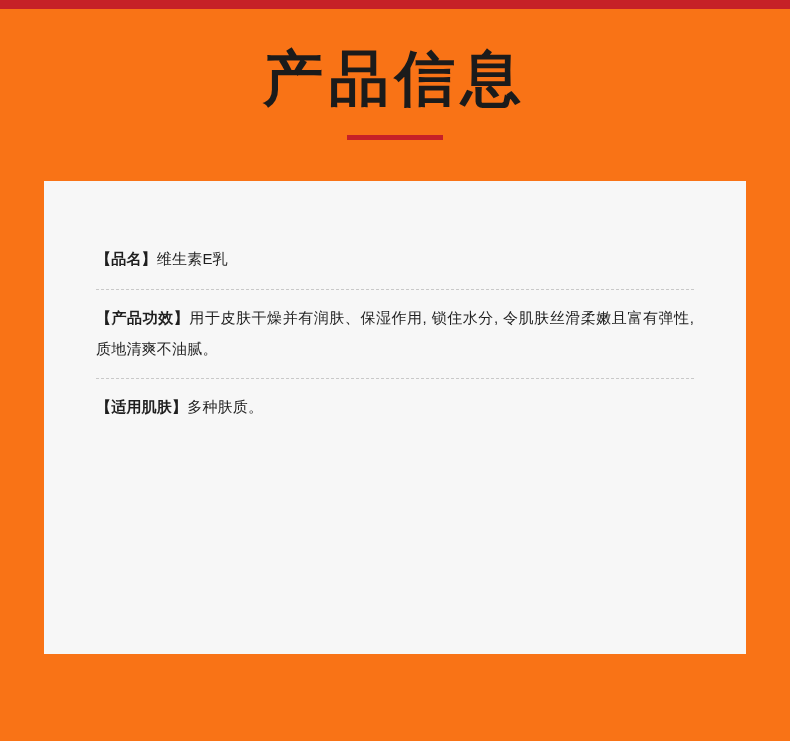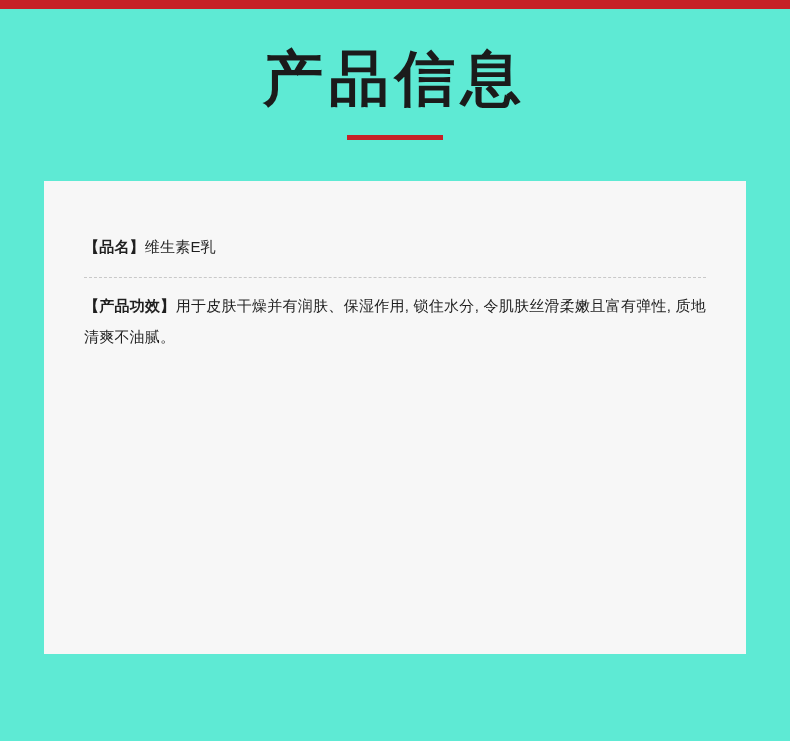--- a/index.html
+++ b/index.html
@@ -15,21 +15,21 @@
     overflow: hidden;
   }
   .top-bar {
     width: 100%;
     height: 9px;
     background: #c62127;
   }
   .page-wrap {
     width: 790px;
     height: 732px;
-    background: #5eead4;
+    background: #f97316;
     position: relative;
   }
   .title-block {
     text-align: center;
     padding-top: 36px;
   }
   .page-title {
     font-size: 60px;
     font-weight: 700;
     letter-spacing: 6px;
@@ -49,21 +49,21 @@
     left: 44px;
     top: 172px;
     width: 702px;
     height: 473px;
     background: #f7f7f7;
     box-sizing: border-box;
     padding: 34px 36px 10px 36px;
   }
   .info-list {
     list-style: none;
-    margin: 4px;
+    margin: 16px;
     padding: 0;
   }
   .info-row {
     border-bottom: 1px dashed #c9c9c9;
     padding: 13px 0 14px 0;
     font-size: 15px;
     line-height: 2.05;
     color: #1f1f1f;
     letter-spacing: 0.2px;
     text-align: justify;
@@ -99,18 +99,21 @@
 
       <li class="info-row">
         <span class="label">【品名】</span><span>维生素E乳</span>
       </li>
 
 
       <li class="info-row">
         <span class="label">【产品功效】</span><span>用于皮肤干燥并有润肤、保湿作用, 锁住水分, 令肌肤丝滑柔嫩且富有弹性, 质地清爽不油腻。</span>
       </li>
 
+      <li class="info-row">
+        <span class="label">【适用肌肤】</span><span>多种肤质。</span>
+      </li>
 
 
     </ul>
   </div>
 
 </div>
 
 </body></html>

